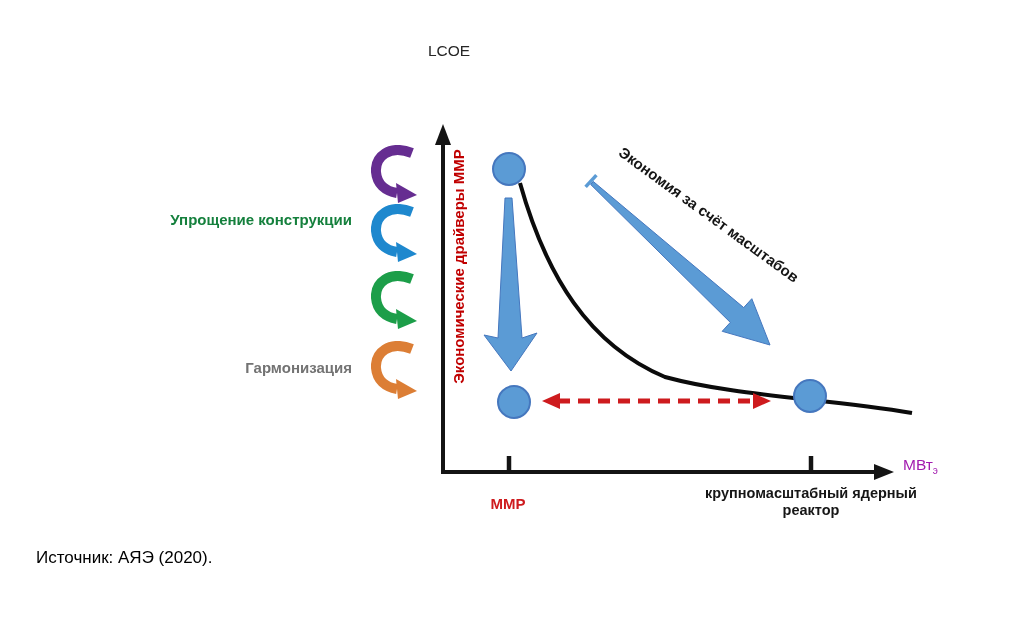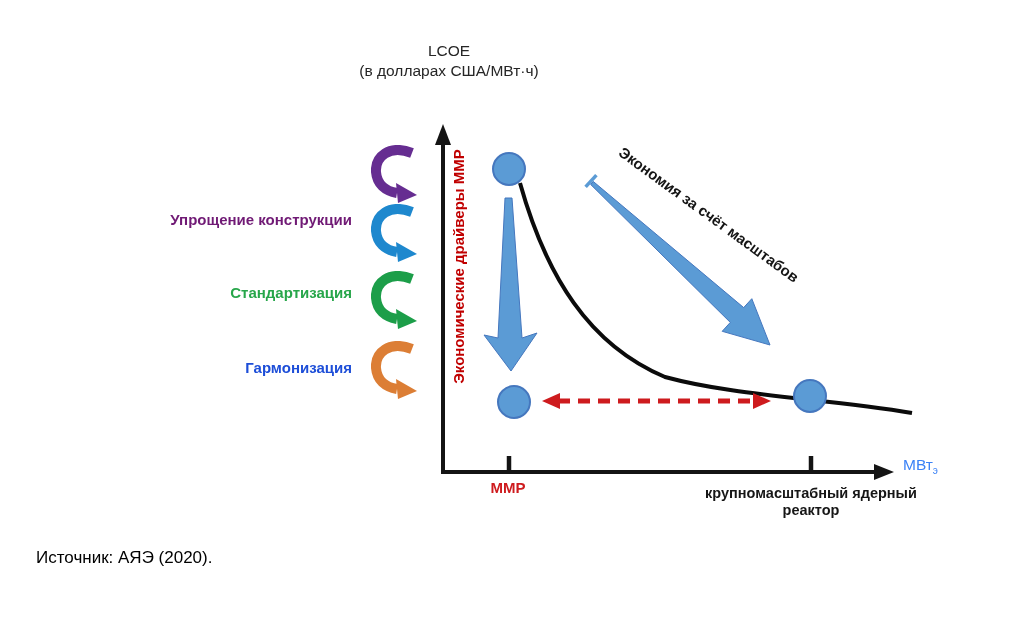--- a/index.html
+++ b/index.html
@@ -20,45 +20,43 @@
   .da1{top:204px;}
   .da2{top:271px;}
   .da3{top:341px;}
   .driver-arrow svg{display:block;width:46px;height:58px;}
 
   .ylabel{left:338px;top:258px;width:240px;text-align:center;font-weight:bold;font-size:15px;
           color:var(--red_dark);transform:rotate(-90deg);white-space:nowrap;}
   .scale-label{left:594px;top:206px;width:230px;text-align:center;font-weight:bold;font-size:15px;
           color:#151515;transform:rotate(36deg);white-space:nowrap;}
 
-  .x-unit{left:903px;top:456px;font-size:15.5px;color:#3b82f6;}
+  .x-unit{left:903px;top:456px;font-size:15.5px;color:#a21caf;}
   .x-unit sub{font-size:10px;}
-  .tick-smr{left:477px;top:479px;width:62px;text-align:center;font-weight:bold;font-size:15px;color:var(--red_bright);}
+  .tick-smr{left:477px;top:495px;width:62px;text-align:center;font-weight:bold;font-size:15px;color:var(--red_bright);}
   .tick-large{left:690px;top:485px;width:242px;text-align:center;font-weight:bold;font-size:14.5px;line-height:1.18;color:#161616;}
 
   .source{left:36px;top:548px;font-size:17px;color:#000;text-align:right;}
   .note{left:36px;top:588px;font-size:17px;color:#000;}
   .note .lead{font-style:italic;}
   .note sub{font-size:11px;}
 
   .plot{left:0;top:0;}
 </style>
 </head>
 <body>
 
 <div class="stage">
 
   <div class="abs title">
     <div>LCOE</div>
-    <div>(в долларах США/МВт·ч)</div>
   </div>
 
-  <div class="abs driver-label dl1" style="color: #701a75;">Упрощение конструкции</div>
-  <div class="abs driver-label dl2" style="color: rgb(39, 166, 74);">Стандартизация</div>
-  <div class="abs driver-label dl3" style="color: #1d4ed8;">Гармонизация</div>
+  <div class="abs driver-label dl1" style="color: #15803d;">Упрощение конструкции</div>
+  <div class="abs driver-label dl3" style="color: #737373;">Гармонизация</div>
 
   <span class="abs driver-arrow da0" style="color: rgb(102, 45, 145);">
     <svg viewBox="0 0 46 58">
         <path d="M41,8 C18,-1 4,12 5,27 C6,39 14,46 26,48" fill="none" stroke="currentColor" stroke-width="10"></path>
         <polygon points="25,38 46,50 27,58" fill="currentColor"></polygon>
       </svg>
   </span>
   <span class="abs driver-arrow da1" style="color: rgb(30, 136, 206);">
     <svg viewBox="0 0 46 58">
         <path d="M41,8 C18,-1 4,12 5,27 C6,39 14,46 26,48" fill="none" stroke="currentColor" stroke-width="10"></path>

